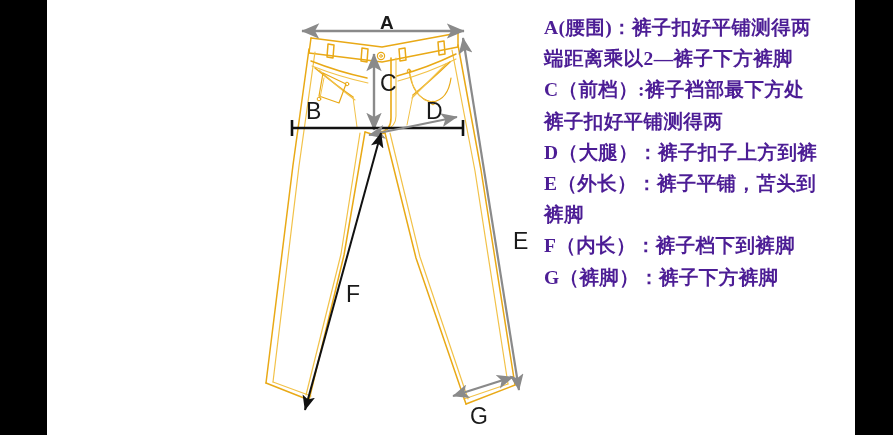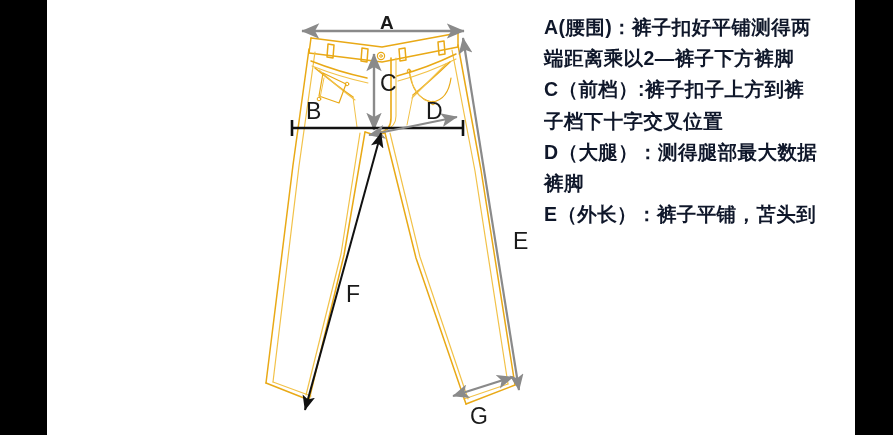--- a/index.html
+++ b/index.html
@@ -41,22 +41,22 @@
   }
   .mlabel.bold{font-weight:700;font-size:19px;}
 
   
   #textpanel{
     position:absolute;
     left:497px; top:12px;
     width:350px;
   }
   .tline{
-    color:#0f172a;
-    font-family:Liberation Sans, sans-serif;
+    color:#4c1d95;
+    font-family:Liberation Serif, serif;
     font-weight:700;
     font-size:19.5px;
     line-height:31.2px;
     white-space:nowrap;
     letter-spacing:0.4px;
   }
 </style>
 </head>
 <body>
 
@@ -176,21 +176,23 @@
     <div class="mlabel" style="left:259px;top:100px;">B</div>
     <div class="mlabel" style="left:333px;top:72px;">C</div>
     <div class="mlabel" style="left:379px;top:100px;">D</div>
     <div class="mlabel" style="left:466px;top:230px;">E</div>
     <div class="mlabel" style="left:299px;top:283px;">F</div>
     <div class="mlabel" style="left:423px;top:405px;">G</div>
 
     <div id="textpanel">
       <div class="tline">A(腰围)：裤子扣好平铺测得两</div>
       <div class="tline">端距离乘以2—裤子下方裤脚</div>
-      <div class="tline">C（前档）:裤子扣子上方到裤</div>
-      <div class="tline">子档下十字交叉位置</div>
-      <div class="tline">D（大腿）：测得腿部最大数据</div>
+      <div class="tline">C（前档）:裤子裆部最下方处</div>
+      <div class="tline">裤子扣好平铺测得两</div>
+      <div class="tline">D（大腿）：裤子扣子上方到裤</div>
+      <div class="tline">E（外长）：裤子平铺，苫头到</div>
       <div class="tline">裤脚</div>
-      <div class="tline">E（外长）：裤子平铺，苫头到</div>
+      <div class="tline">F（内长）：裤子档下到裤脚</div>
+      <div class="tline">G（裤脚）：裤子下方裤脚</div>
     </div>
 
   </div>
 </div>
 
 </body></html>

